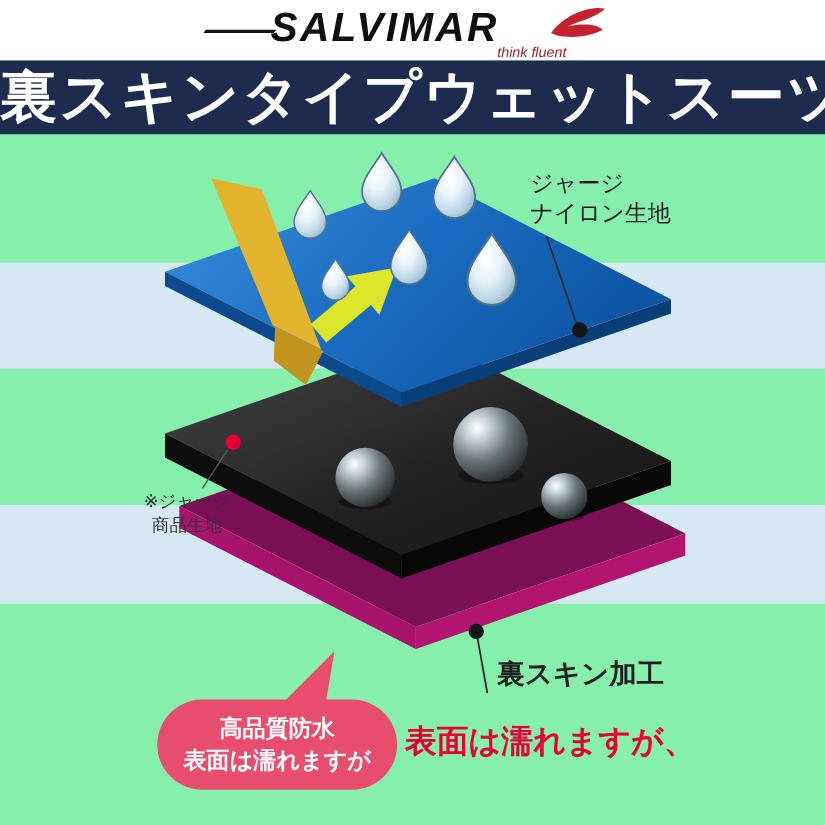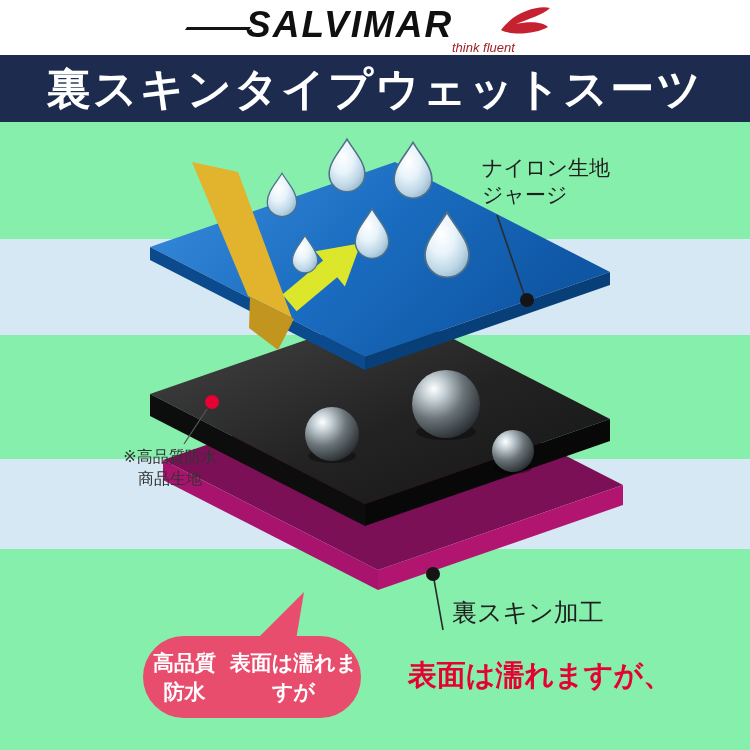--- a/index.html
+++ b/index.html
@@ -9,40 +9,40 @@
   
   .logo-bar{position:absolute;top:0;left:0;width:750px;height:55px;background:#ffffff;}
   .logo-speed-line{position:absolute;left:186px;top:27px;width:64px;height:3px;background:#141414;transform:skewX(-35deg);}
   .brand{position:absolute;left:246px;top:4px;font-size:37px;font-weight:bold;font-style:italic;
          letter-spacing:2px;color:#101010;white-space:nowrap;}
   .swoosh{position:absolute;left:498px;top:6px;width:54px;height:34px;}
   .tagline{position:absolute;left:452px;top:40px;font-size:13px;font-style:italic;color:#9e2128;}
 
   
   .banner{position:absolute;top:55px;left:0;width:750px;height:67px;background:#1d2c4e;}
-  .banner h1{margin:0;height:67px;line-height:67px;text-align:center;font-size:44px;font-weight:900;
+  .banner h1{margin:0;height:67px;line-height:67px;text-align:center;font-size:52px;font-weight:900;
              color:#ffffff;letter-spacing:2px;white-space:nowrap;}
 
   
   .diagram{position:absolute;top:122px;left:0;width:750px;height:628px;}
   .diagram svg{position:absolute;top:0;left:0;}
 
   .callout{position:absolute;z-index:5;}
   .callout span{display:block;}
   .lbl-jersey{left:482px;top:32px;font-size:21px;color:#1f1f1f;line-height:1.3;}
   .lbl-note{left:118px;top:324px;width:104px;font-size:16px;color:#333333;text-align:center;line-height:1.35;}
-  .lbl-uraskin{left:452px;top:474px;font-size:25px;font-weight:400;color:#1f1f1f;}
+  .lbl-uraskin{left:452px;top:474px;font-size:25px;font-weight:700;color:#1f1f1f;}
 
   .bubble{position:absolute;left:143px;top:514px;width:218px;height:82px;background:#e94d6d;
-          border-radius:41px;display:flex;flex-direction:row;align-items:center;justify-content:center;
+          border-radius:41px;display:flex;flex-direction:column;align-items:center;justify-content:center;
           color:#ffffff;font-size:21px;font-weight:bold;line-height:1.4;z-index:5;}
   .bubble span{display:block;text-align:center;}
 
   .footnote{position:absolute;left:368px;top:534px;width:344px;font-size:29px;font-weight:800;
-            color:#e60033;line-height:1.32;text-align:center;z-index:5;}
+            color:#e60033;line-height:1.32;z-index:5;}
   .footnote span{display:block;white-space:nowrap;}
 </style>
 </head>
 <body>
 
 <div class="page">
 
   <header class="logo-bar">
     <span class="logo-speed-line"></span>
     <span class="brand">SALVIMAR</span>
@@ -145,26 +145,26 @@
       <line x1="207" y1="287" x2="184" y2="322" stroke="#555555" stroke-width="1.3"></line>
       <circle cx="212" cy="280" r="7" fill="#e60033"></circle>
 
       <line x1="433" y1="452" x2="443" y2="508" stroke="#2b2b2b" stroke-width="1.6"></line>
       <circle cx="433" cy="452" r="7" fill="#151515"></circle>
 
       <polygon points="252,522 304,470 294,530" fill="#e94d6d"></polygon>
     </svg>
 
     <div class="callout lbl-jersey">
+      <span>ジャージ</span>
       <span>ナイロン生地</span>
-      <span>ジャージ</span>
     </div>
 
     <div class="callout lbl-note">
-      <span>※高品質防水</span>
+      <span>※ジャージ</span>
       <span>商品生地</span>
     </div>
 
     <div class="callout lbl-uraskin">裏スキン加工</div>
 
     <div class="bubble">
       <span>高品質防水</span>
       <span>表面は濡れますが</span>
     </div>
 

